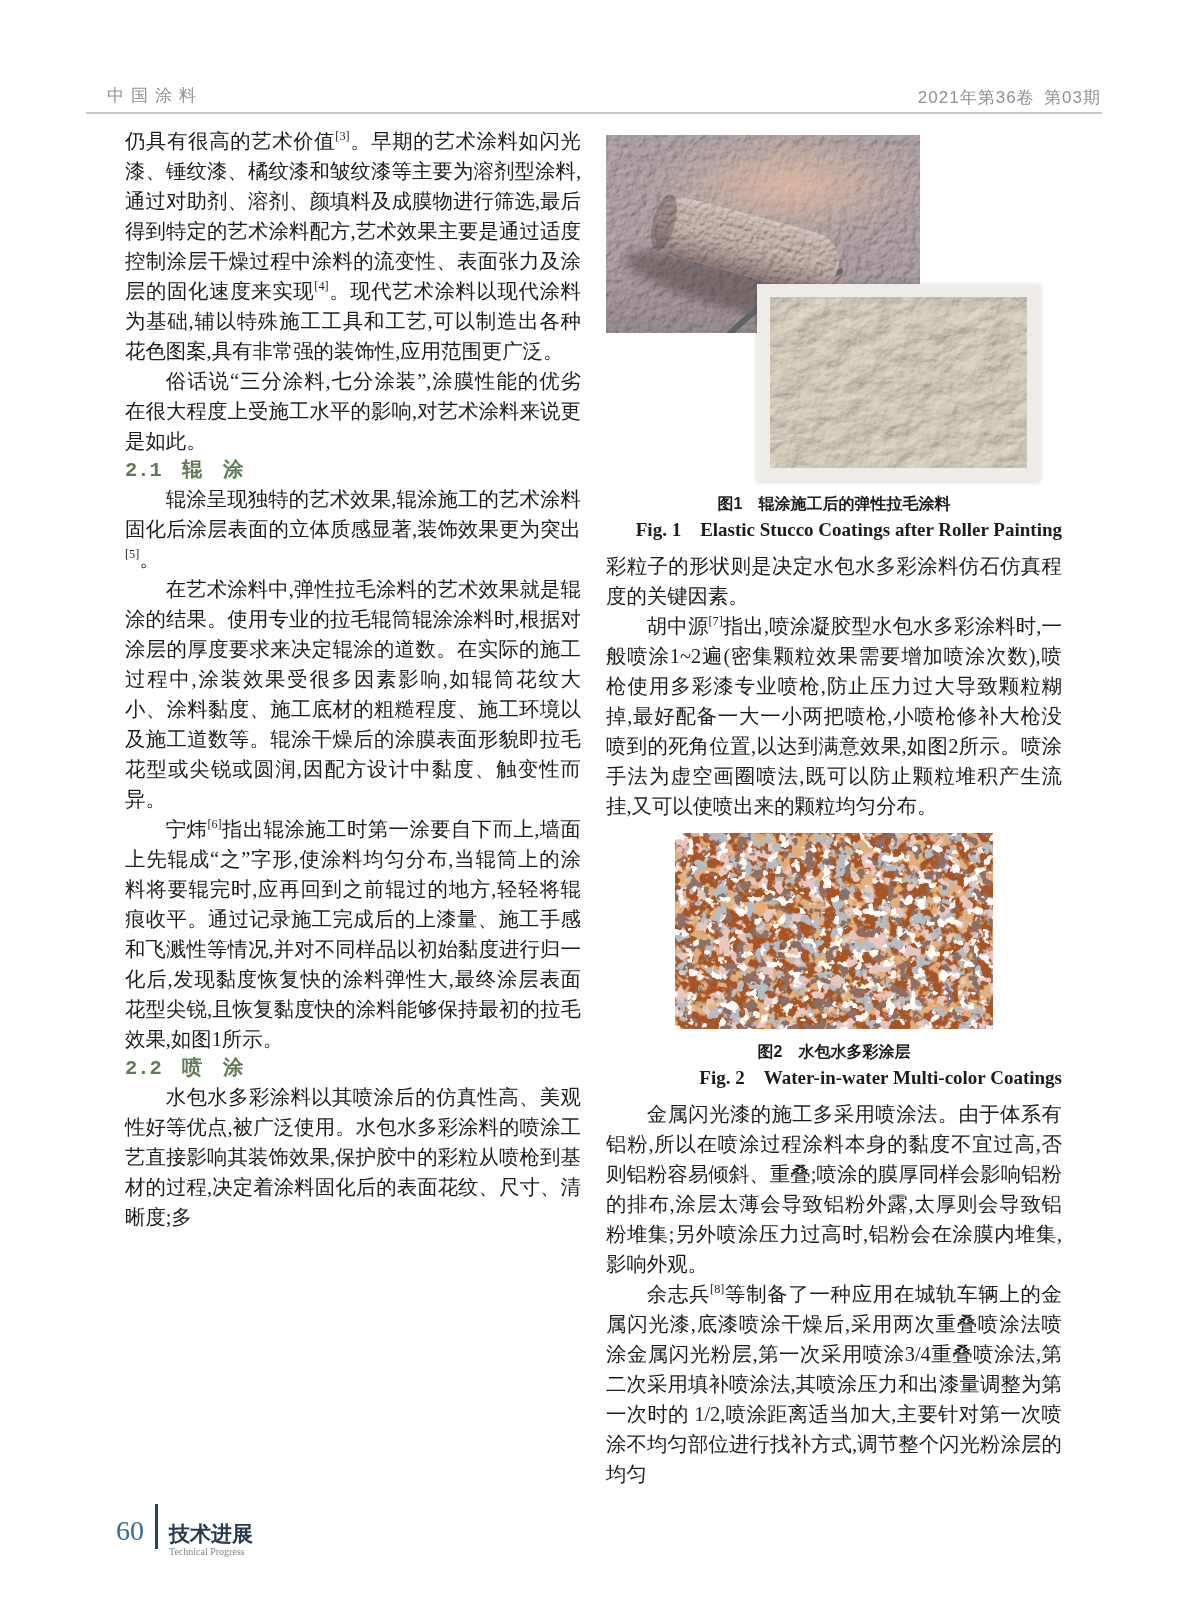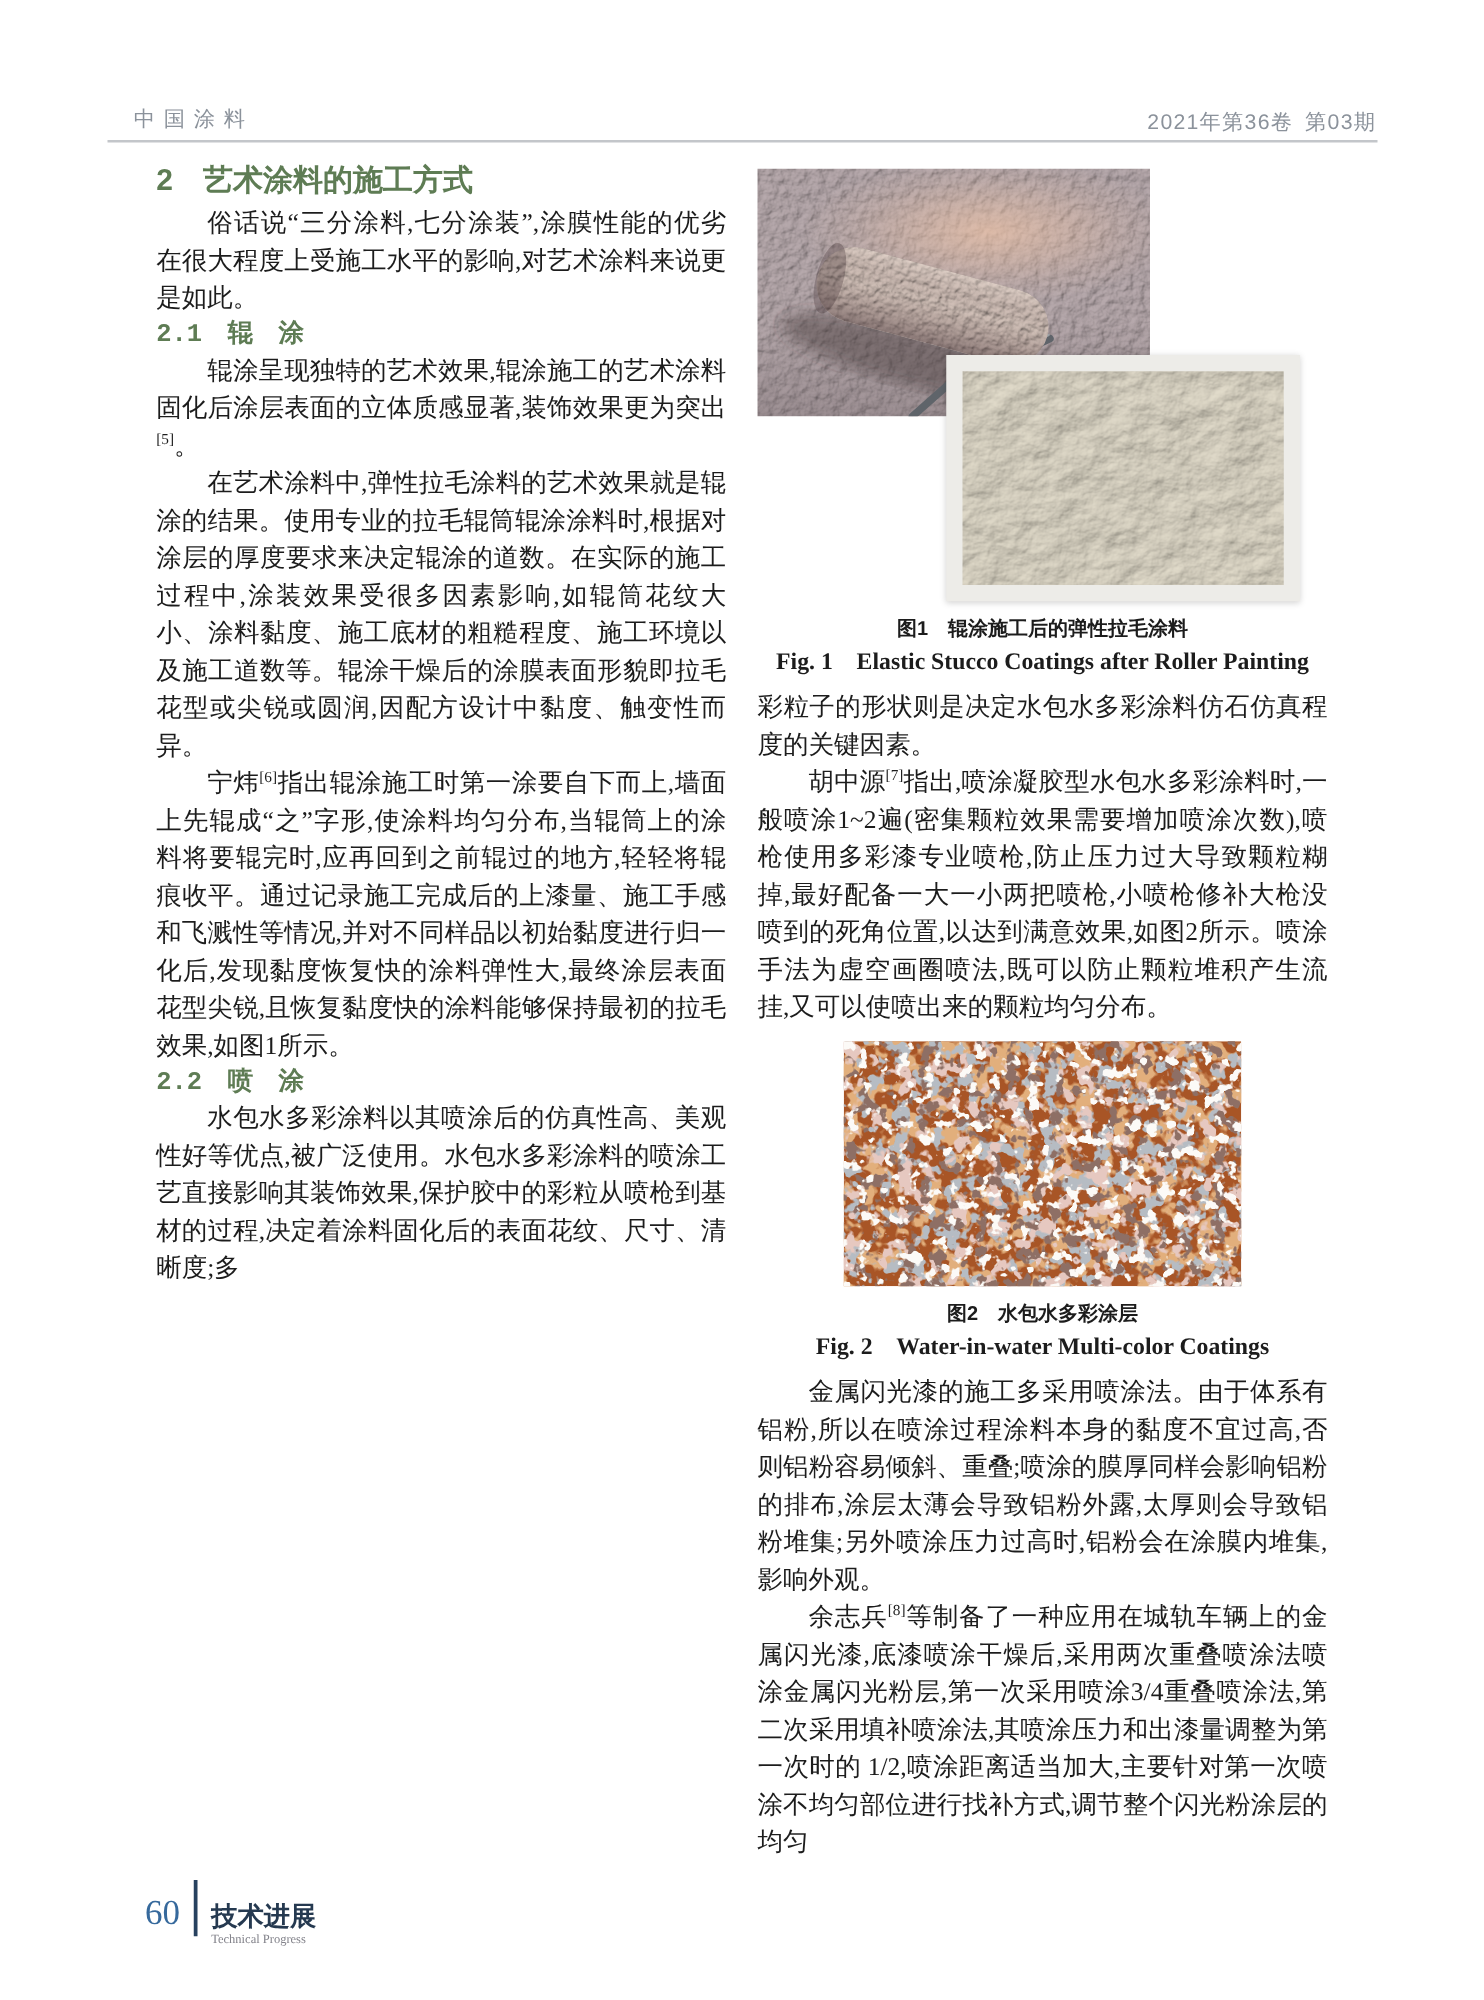--- a/index.html
+++ b/index.html
@@ -52,21 +52,21 @@
   .photoB {
     position:absolute; left:151px; top:149px; width:283px; height:197px;
     background:#edece8; box-shadow:0 1px 5px rgba(0,0,0,0.18);
   }
   .photoB svg { position:absolute; left:13px; top:13px; display:block; }
   .fig-cap-cn {
     text-align:center; font-family:"Liberation Sans","DejaVu Sans",sans-serif;
     font-weight:bold; font-size:16px; line-height:26px; margin:0; text-indent:0;
   }
   .fig-cap-en {
-    text-align:center; font-family:"Liberation Serif","DejaVu Serif",serif;
+    text-align:right; font-family:"Liberation Serif","DejaVu Serif",serif;
     font-weight:bold; font-size:19px; line-height:26px; margin:0 0 8px; text-indent:0;
   }
   .fig2-wrap { position:relative; width:318px; height:196px; margin:12px auto 10px; }
   .fig2-wrap svg { display:block; }
   
   .footer { position:absolute; left:116px; top:1494px; display:flex; align-items:center; }
   .footer-page {
     font-family:"Liberation Serif","DejaVu Serif",serif;
     font-size:28px; color:#36699c; margin-right:11px; padding-top:10px;
   }
@@ -81,21 +81,21 @@
   }
 </style>
 </head>
 <body>
 
 <div class="hdr-left">中国涂料</div>
 <div class="hdr-right">2021年第36卷 第03期</div>
 <div class="hdr-rule"></div>
 
 <div class="col col-left">
-    <h2 class="sec-h2">2 艺术涂料的施工方式</h2>
+    <p class="para noindent">仍具有很高的艺术价值<sup>[3]</sup>。早期的艺术涂料如闪光漆、锤纹漆、橘纹漆和皱纹漆等主要为溶剂型涂料,通过对助剂、溶剂、颜填料及成膜物进行筛选,最后得到特定的艺术涂料配方,艺术效果主要是通过适度控制涂层干燥过程中涂料的流变性、表面张力及涂层的固化速度来实现<sup>[4]</sup>。现代艺术涂料以现代涂料为基础,辅以特殊施工工具和工艺,可以制造出各种花色图案,具有非常强的装饰性,应用范围更广泛。</p>
     <p class="para">俗话说“三分涂料,七分涂装”,涂膜性能的优劣在很大程度上受施工水平的影响,对艺术涂料来说更是如此。</p>
     <h3 class="sec-h3">2.1 辊 涂</h3>
     <p class="para">辊涂呈现独特的艺术效果,辊涂施工的艺术涂料固化后涂层表面的立体质感显著,装饰效果更为突出<sup>[5]</sup>。</p>
     <p class="para">在艺术涂料中,弹性拉毛涂料的艺术效果就是辊涂的结果。使用专业的拉毛辊筒辊涂涂料时,根据对涂层的厚度要求来决定辊涂的道数。在实际的施工过程中,涂装效果受很多因素影响,如辊筒花纹大小、涂料黏度、施工底材的粗糙程度、施工环境以及施工道数等。辊涂干燥后的涂膜表面形貌即拉毛花型或尖锐或圆润,因配方设计中黏度、触变性而异。</p>
     <p class="para">宁炜<sup>[6]</sup>指出辊涂施工时第一涂要自下而上,墙面上先辊成“之”字形,使涂料均匀分布,当辊筒上的涂料将要辊完时,应再回到之前辊过的地方,轻轻将辊痕收平。通过记录施工完成后的上漆量、施工手感和飞溅性等情况,并对不同样品以初始黏度进行归一化后,发现黏度恢复快的涂料弹性大,最终涂层表面花型尖锐,且恢复黏度快的涂料能够保持最初的拉毛效果,如图1所示。</p>
     <h3 class="sec-h3">2.2 喷 涂</h3>
     <p class="para">水包水多彩涂料以其喷涂后的仿真性高、美观性好等优点,被广泛使用。水包水多彩涂料的喷涂工艺直接影响其装饰效果,保护胶中的彩粒从喷枪到基材的过程,决定着涂料固化后的表面花纹、尺寸、清晰度;多</p>
   </div>
 
 <div class="col col-right">

